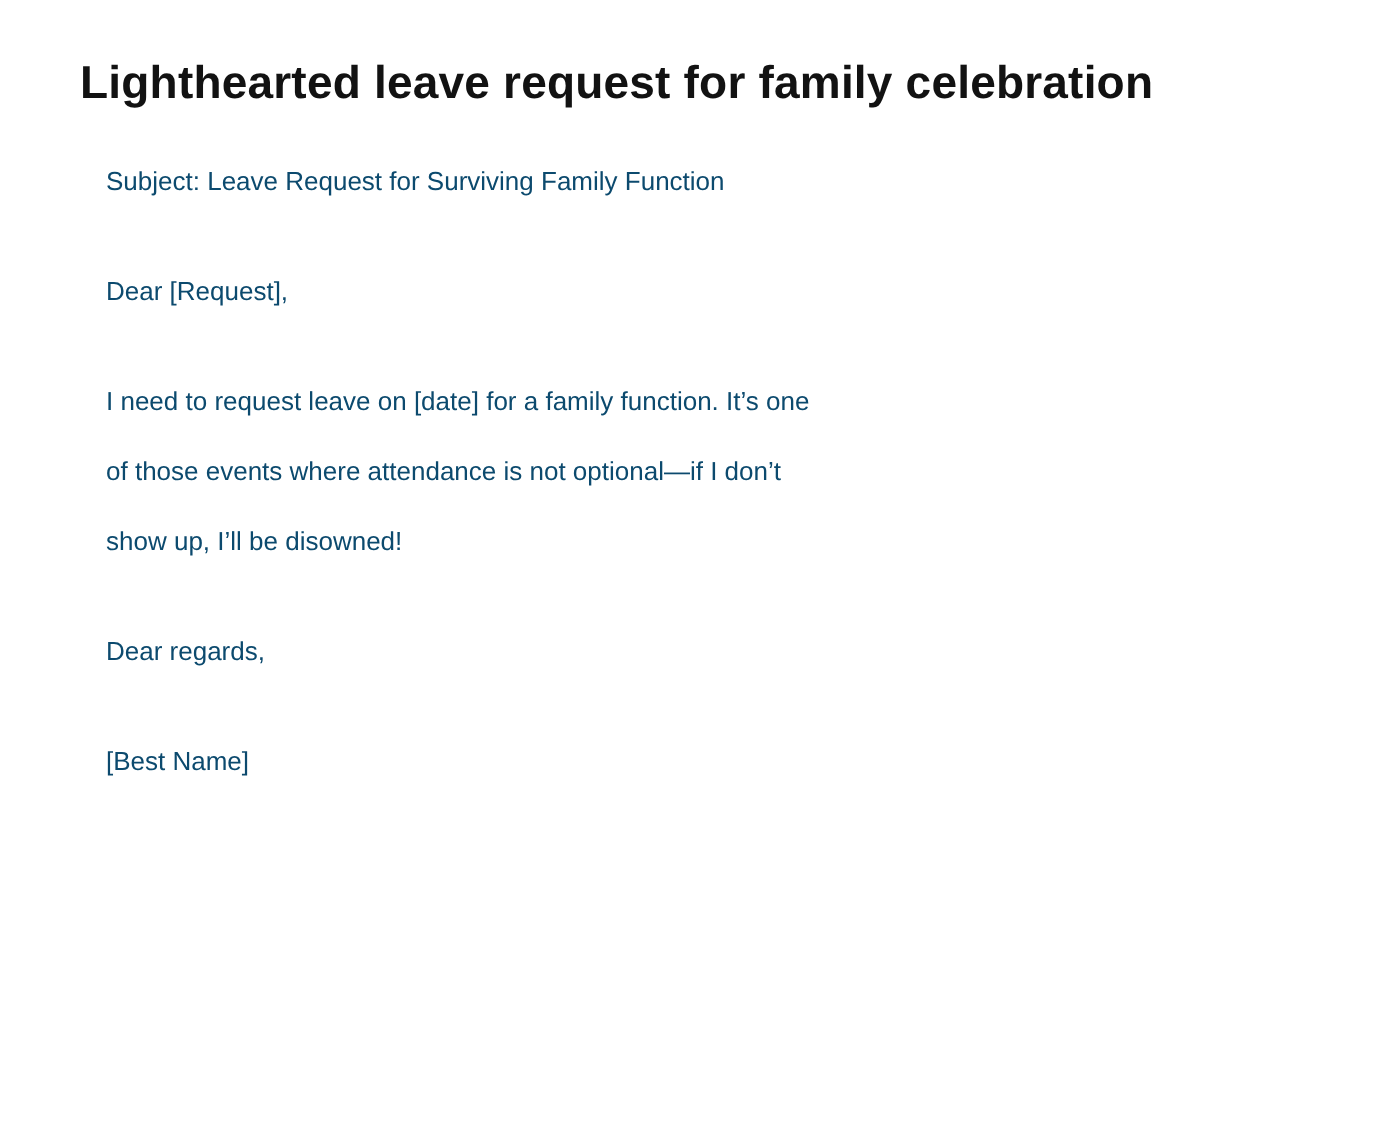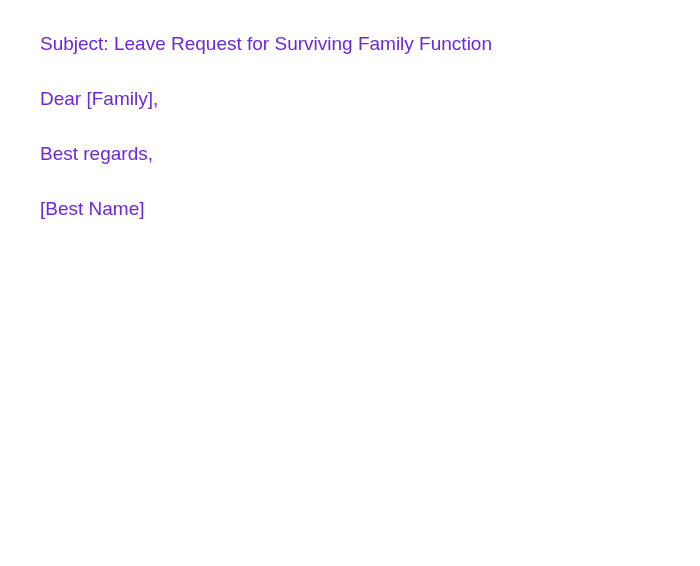--- a/index.html
+++ b/index.html
@@ -19,36 +19,40 @@
   }
   .doc-title {
     margin: 0 0 17px 0;
     font-size: 23px;
     line-height: 30px;
     font-weight: 700;
     color: #121212;
     letter-spacing: 0.1px;
   }
   .para {
-    margin: 0 0 20px 0;
-    font-size: 19px;
+    margin: 0 0 20px 13px;
+    font-size: 13px;
     line-height: 35px;
     font-weight: 400;
-    color: #6d28d9;
+    color: #0c4a6e;
     white-space: pre-line; 
     max-width: 620px;
   }
 </style>
 </head>
 <body>
 
 <div class="page">
+  <h1 class="doc-title">Lighthearted leave request for family celebration</h1>
 
   <p class="para">Subject: Leave Request for Surviving Family Function</p>
 
-  <p class="para">Dear [Family],</p>
+  <p class="para">Dear [Request],</p>
+
+  <p class="para">I need to request leave on [date] for a family function. It’s one
+of those events where attendance is not optional—if I don’t
+show up, I’ll be disowned!</p>
 
 
-
-  <p class="para">Best regards,</p>
+  <p class="para">Dear regards,</p>
 
   <p class="para">[Best Name]</p>
 </div>
 
 </body></html>

